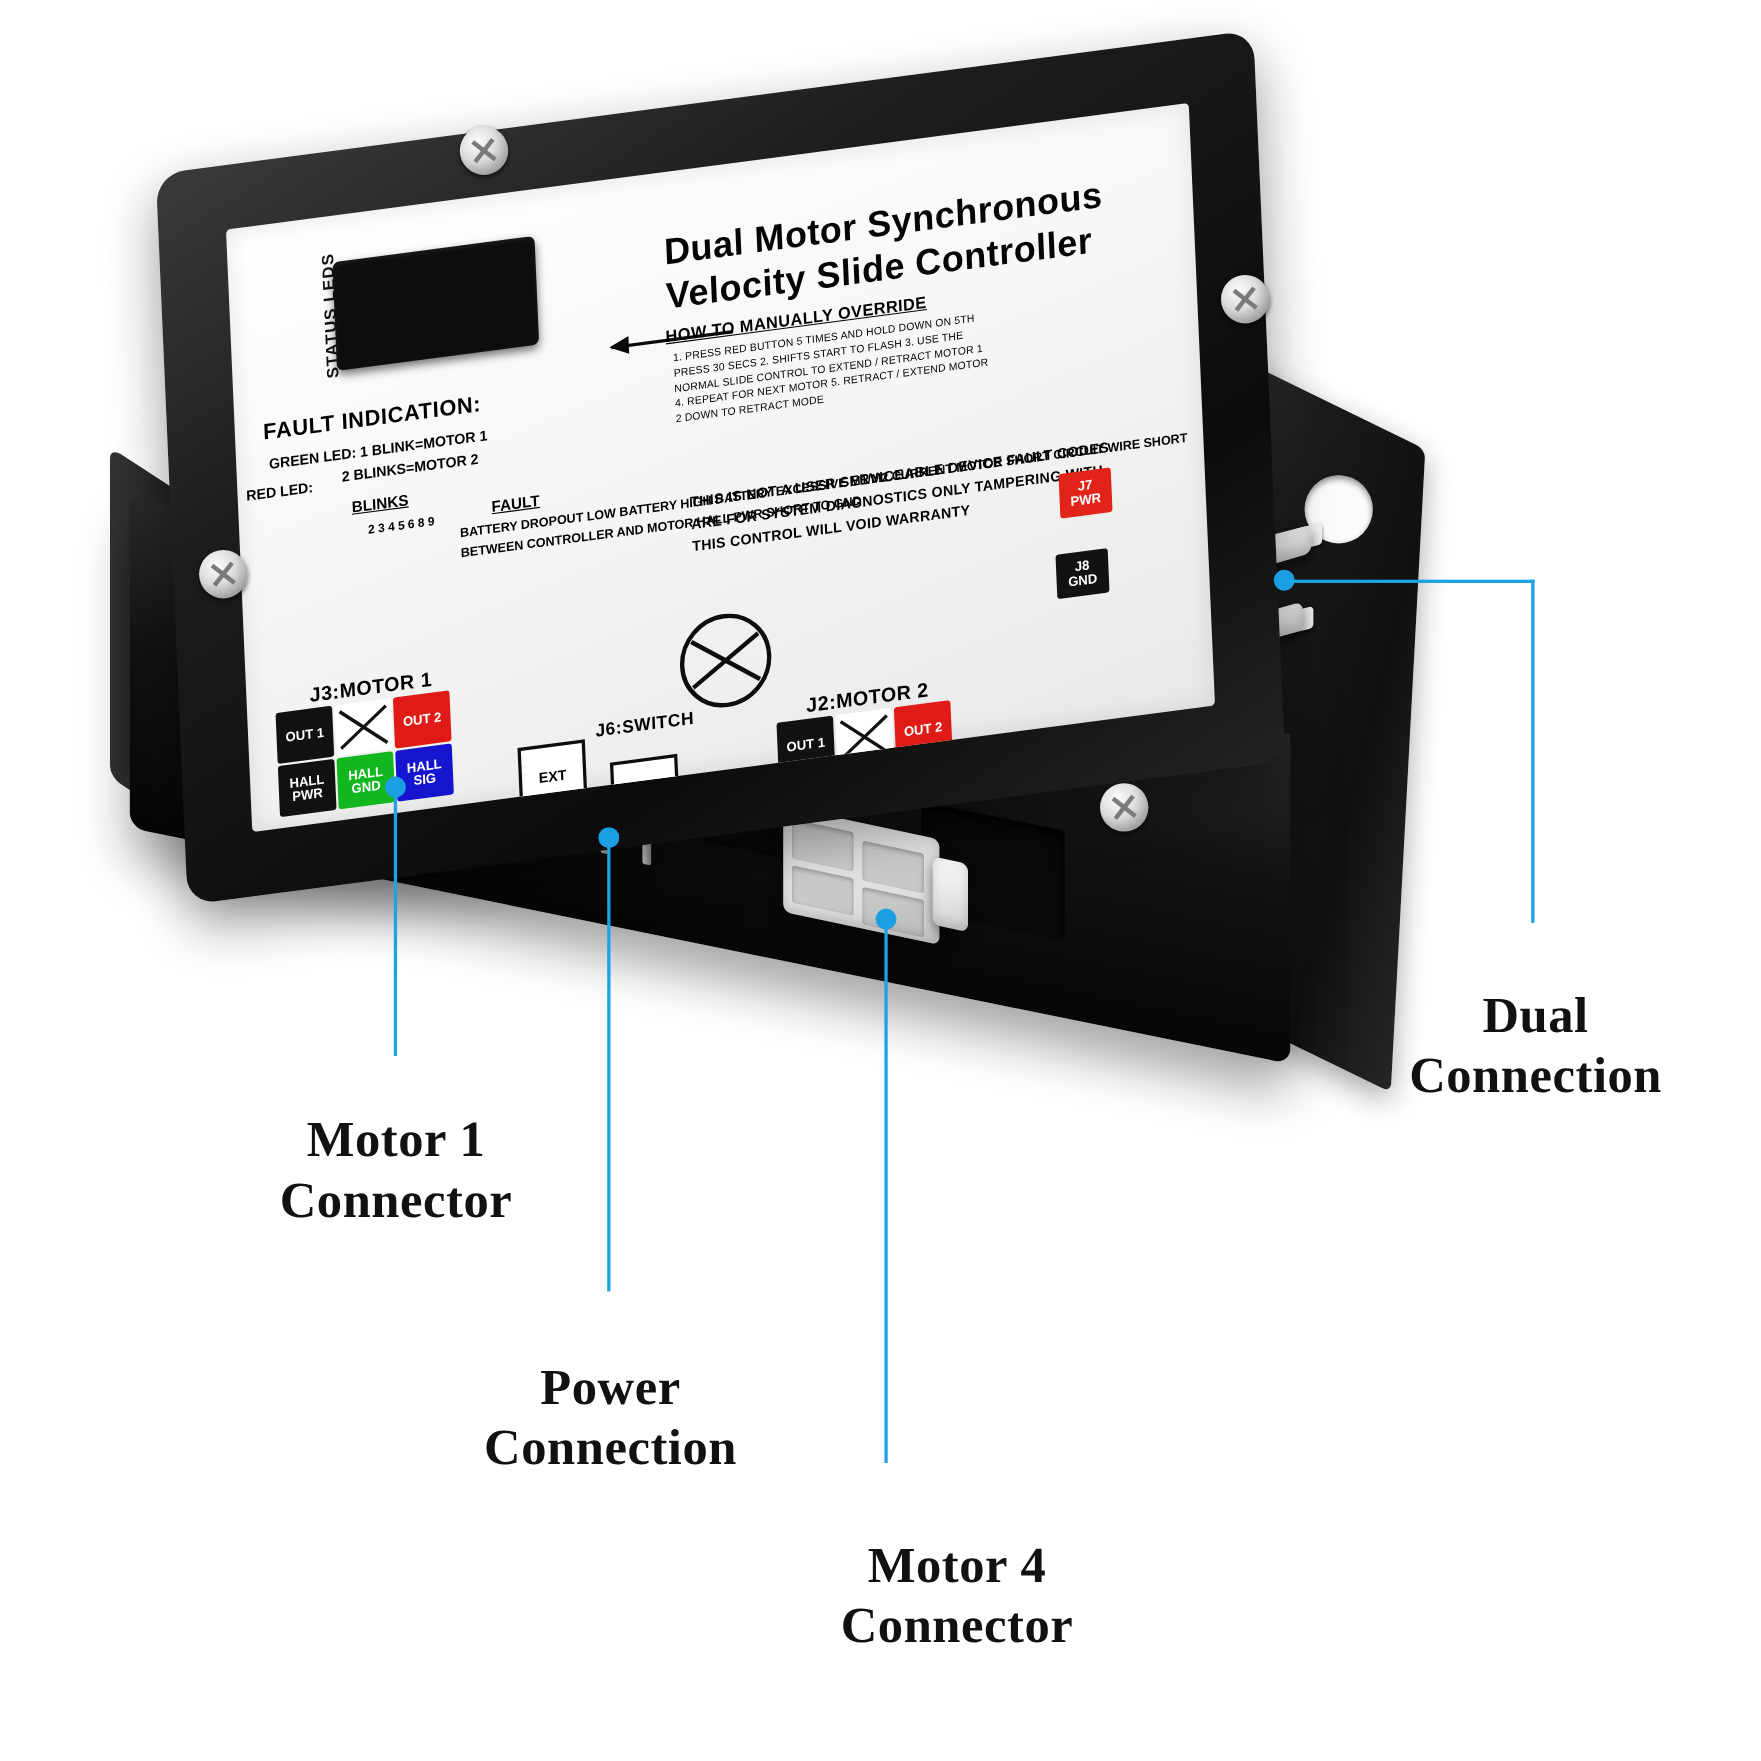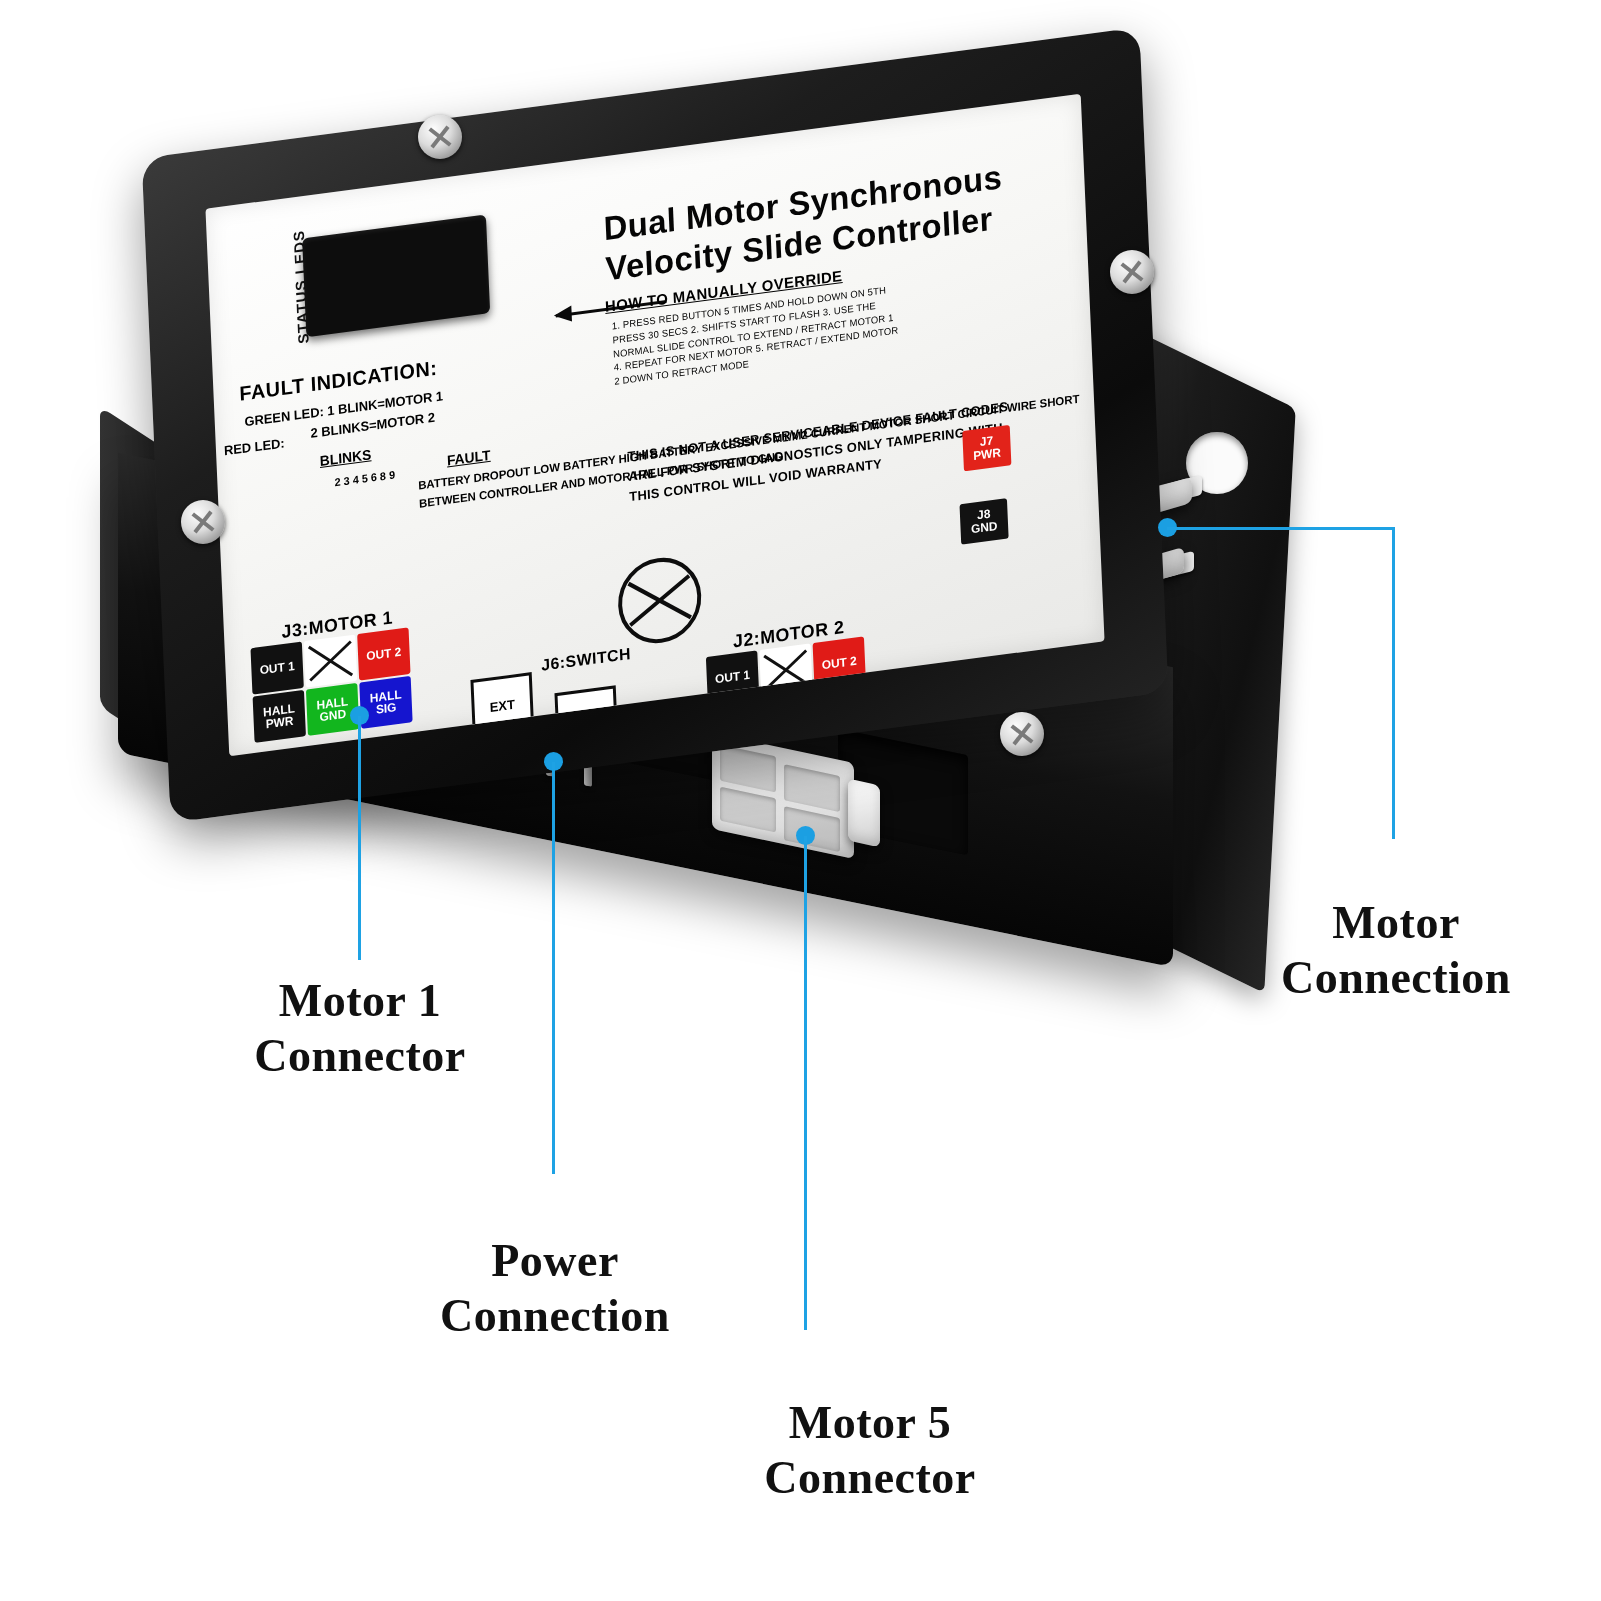--- a/index.html
+++ b/index.html
@@ -449,40 +449,40 @@
 
     <div class="screw" style="left:418px; top:115px;"></div>
     <div class="screw" style="left:1110px; top:250px;"></div>
     <div class="screw" style="left:181px; top:500px;"></div>
     <div class="screw" style="left:1000px; top:712px;"></div>
 
   </div>
 
   <div class="dot" style="left:350px; top:706px;"></div>
   <div class="leader leader-v" style="left:358px; top:716px; height:244px;"></div>
-  <div class="callout" style="left:160px; top:920px; width:400px;">
+  <div class="callout" style="left:160px; top:955px; width:400px;">
     <span>Motor 1</span>
     <span class="l2">Connector</span>
   </div>
 
   <div class="dot" style="left:544px; top:752px;"></div>
   <div class="leader leader-v" style="left:552px; top:762px; height:412px;"></div>
   <div class="callout" style="left:360px; top:1180px; width:390px;">
     <span>Power</span>
     <span class="l2">Connection</span>
   </div>
 
   <div class="dot" style="left:796px; top:826px;"></div>
   <div class="leader leader-v" style="left:804px; top:836px; height:494px;"></div>
   <div class="callout" style="left:670px; top:1342px; width:400px;">
-    <span>Motor 5</span>
+    <span>Motor 4</span>
     <span class="l2">Connector</span>
   </div>
 
   <div class="dot" style="left:1158px; top:518px;"></div>
   <div class="leader leader-h" style="left:1167px; top:527px; width:228px;"></div>
   <div class="leader leader-v" style="left:1392px; top:527px; height:312px;"></div>
   <div class="callout" style="left:1196px; top:842px; width:400px;">
-    <span>Motor</span>
+    <span>Dual</span>
     <span class="l2">Connection</span>
   </div>
 
 </div>
 
 </body></html>

